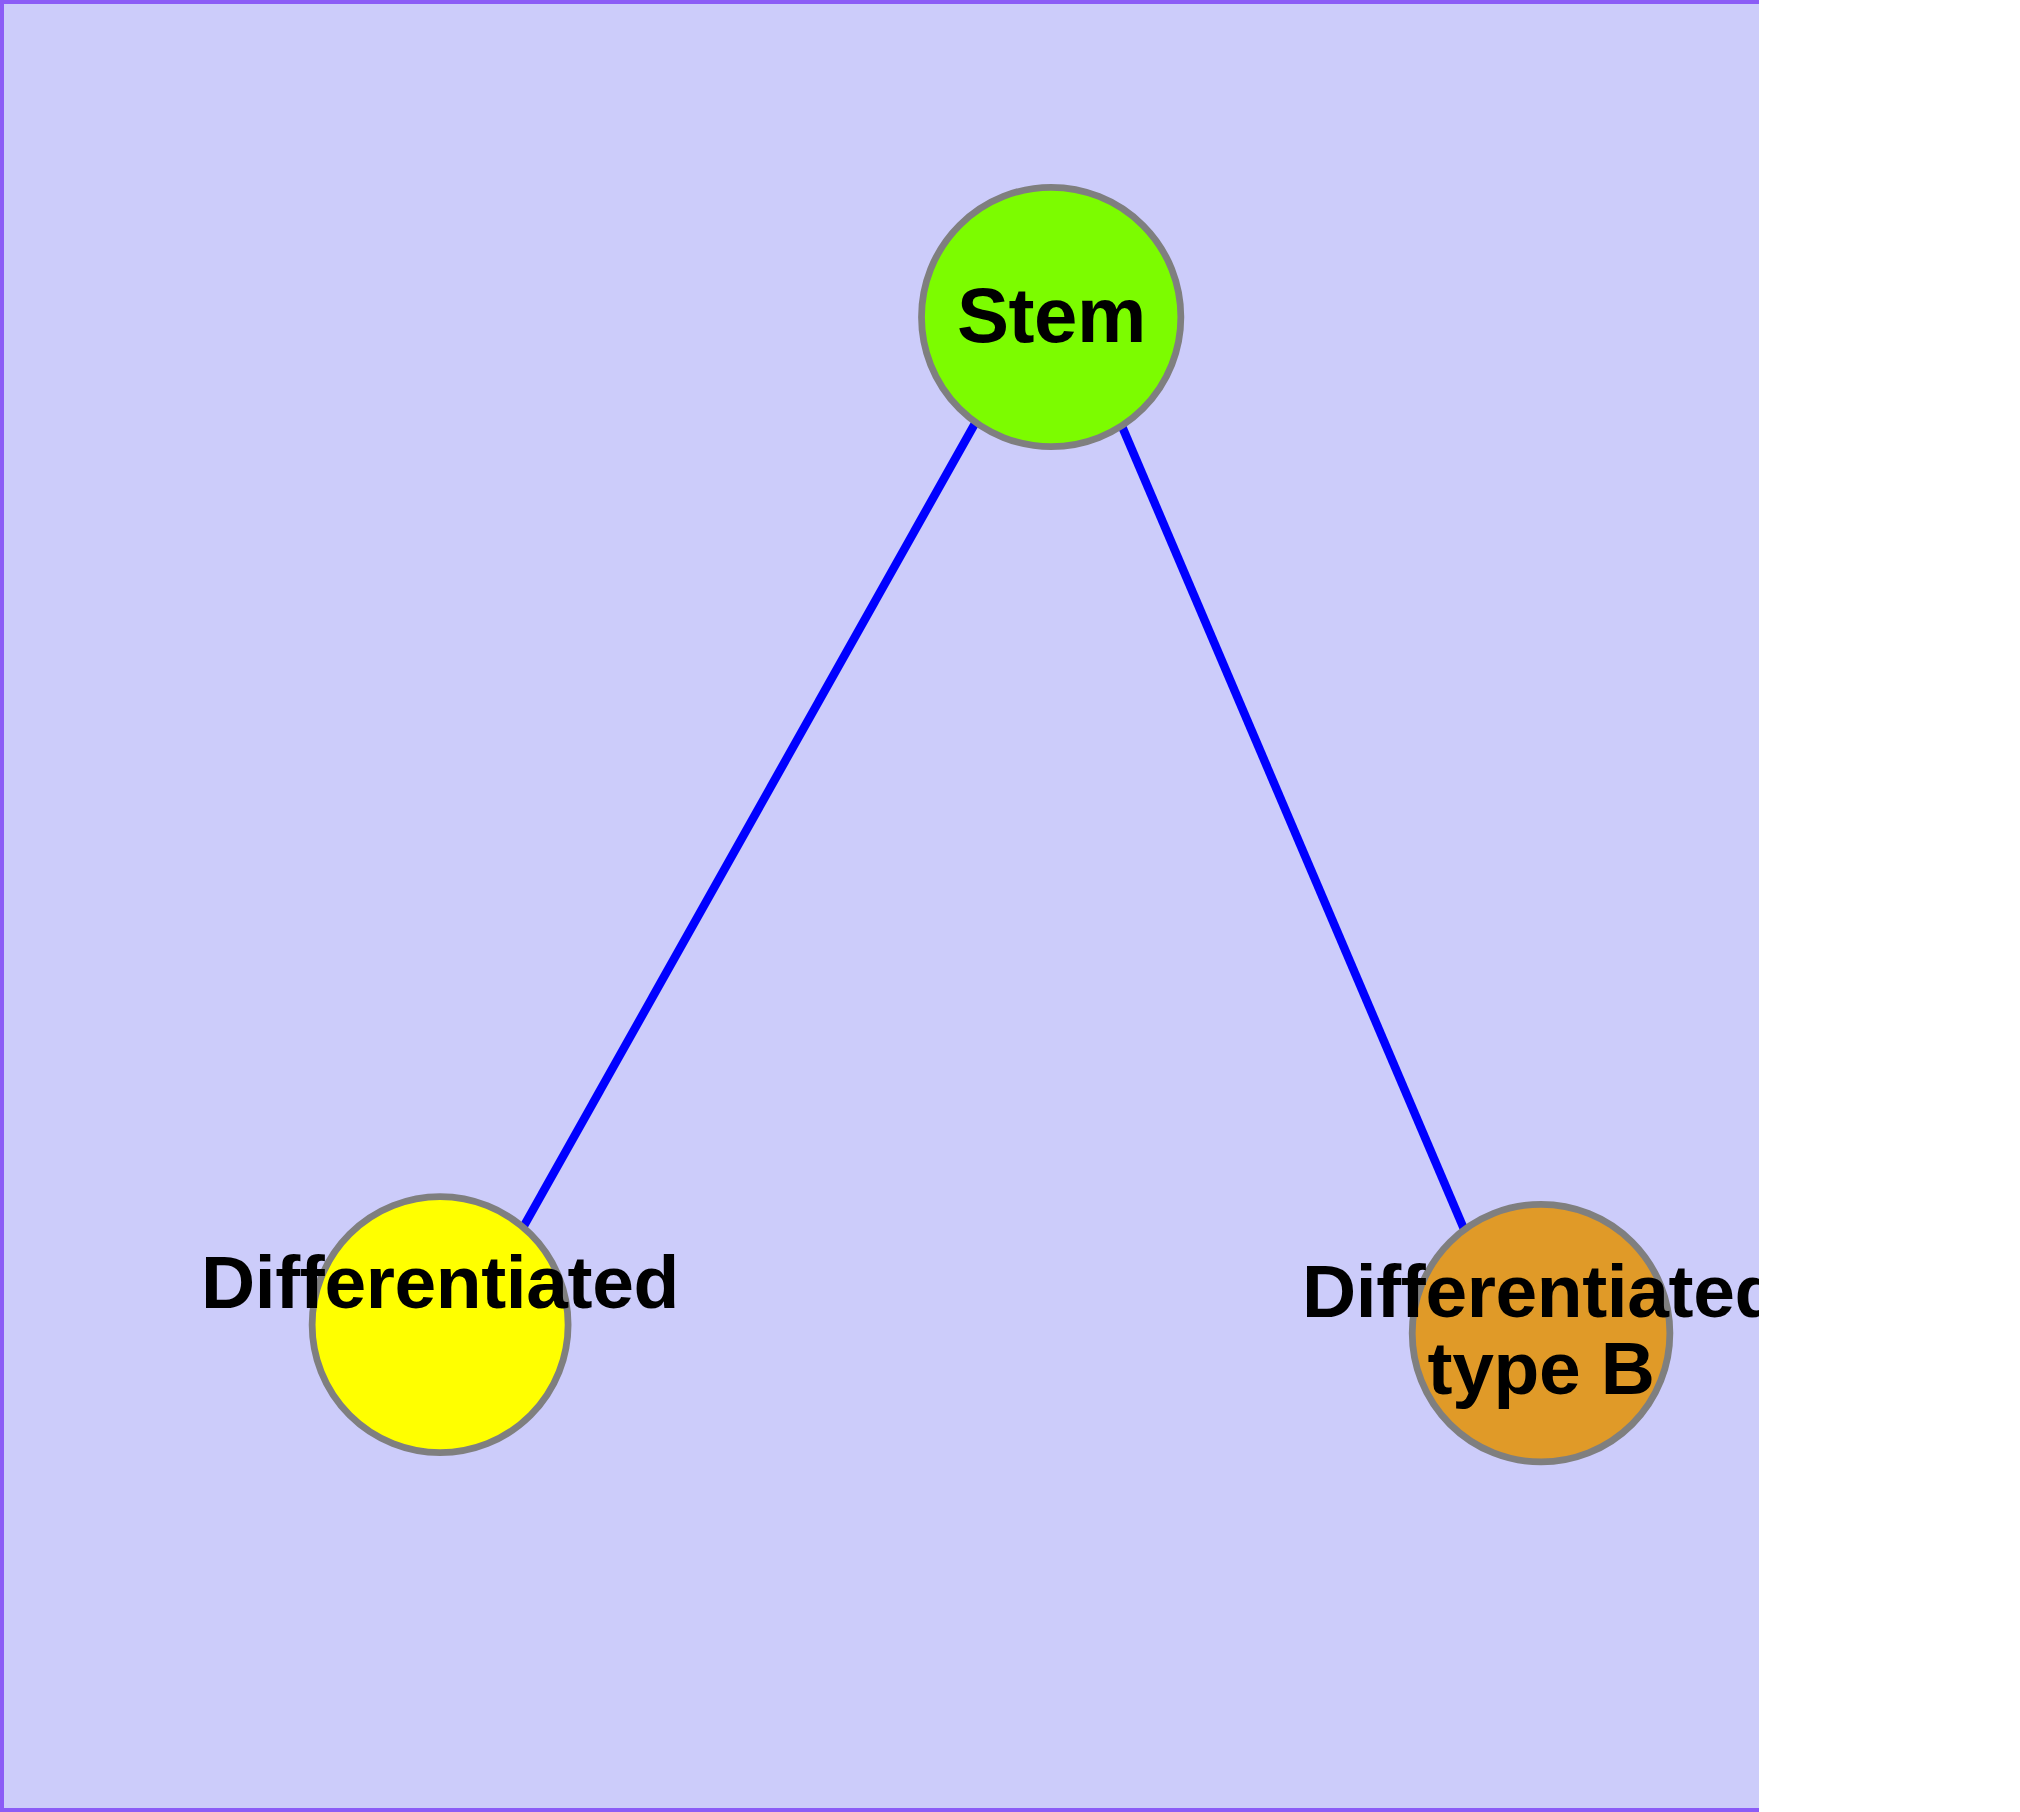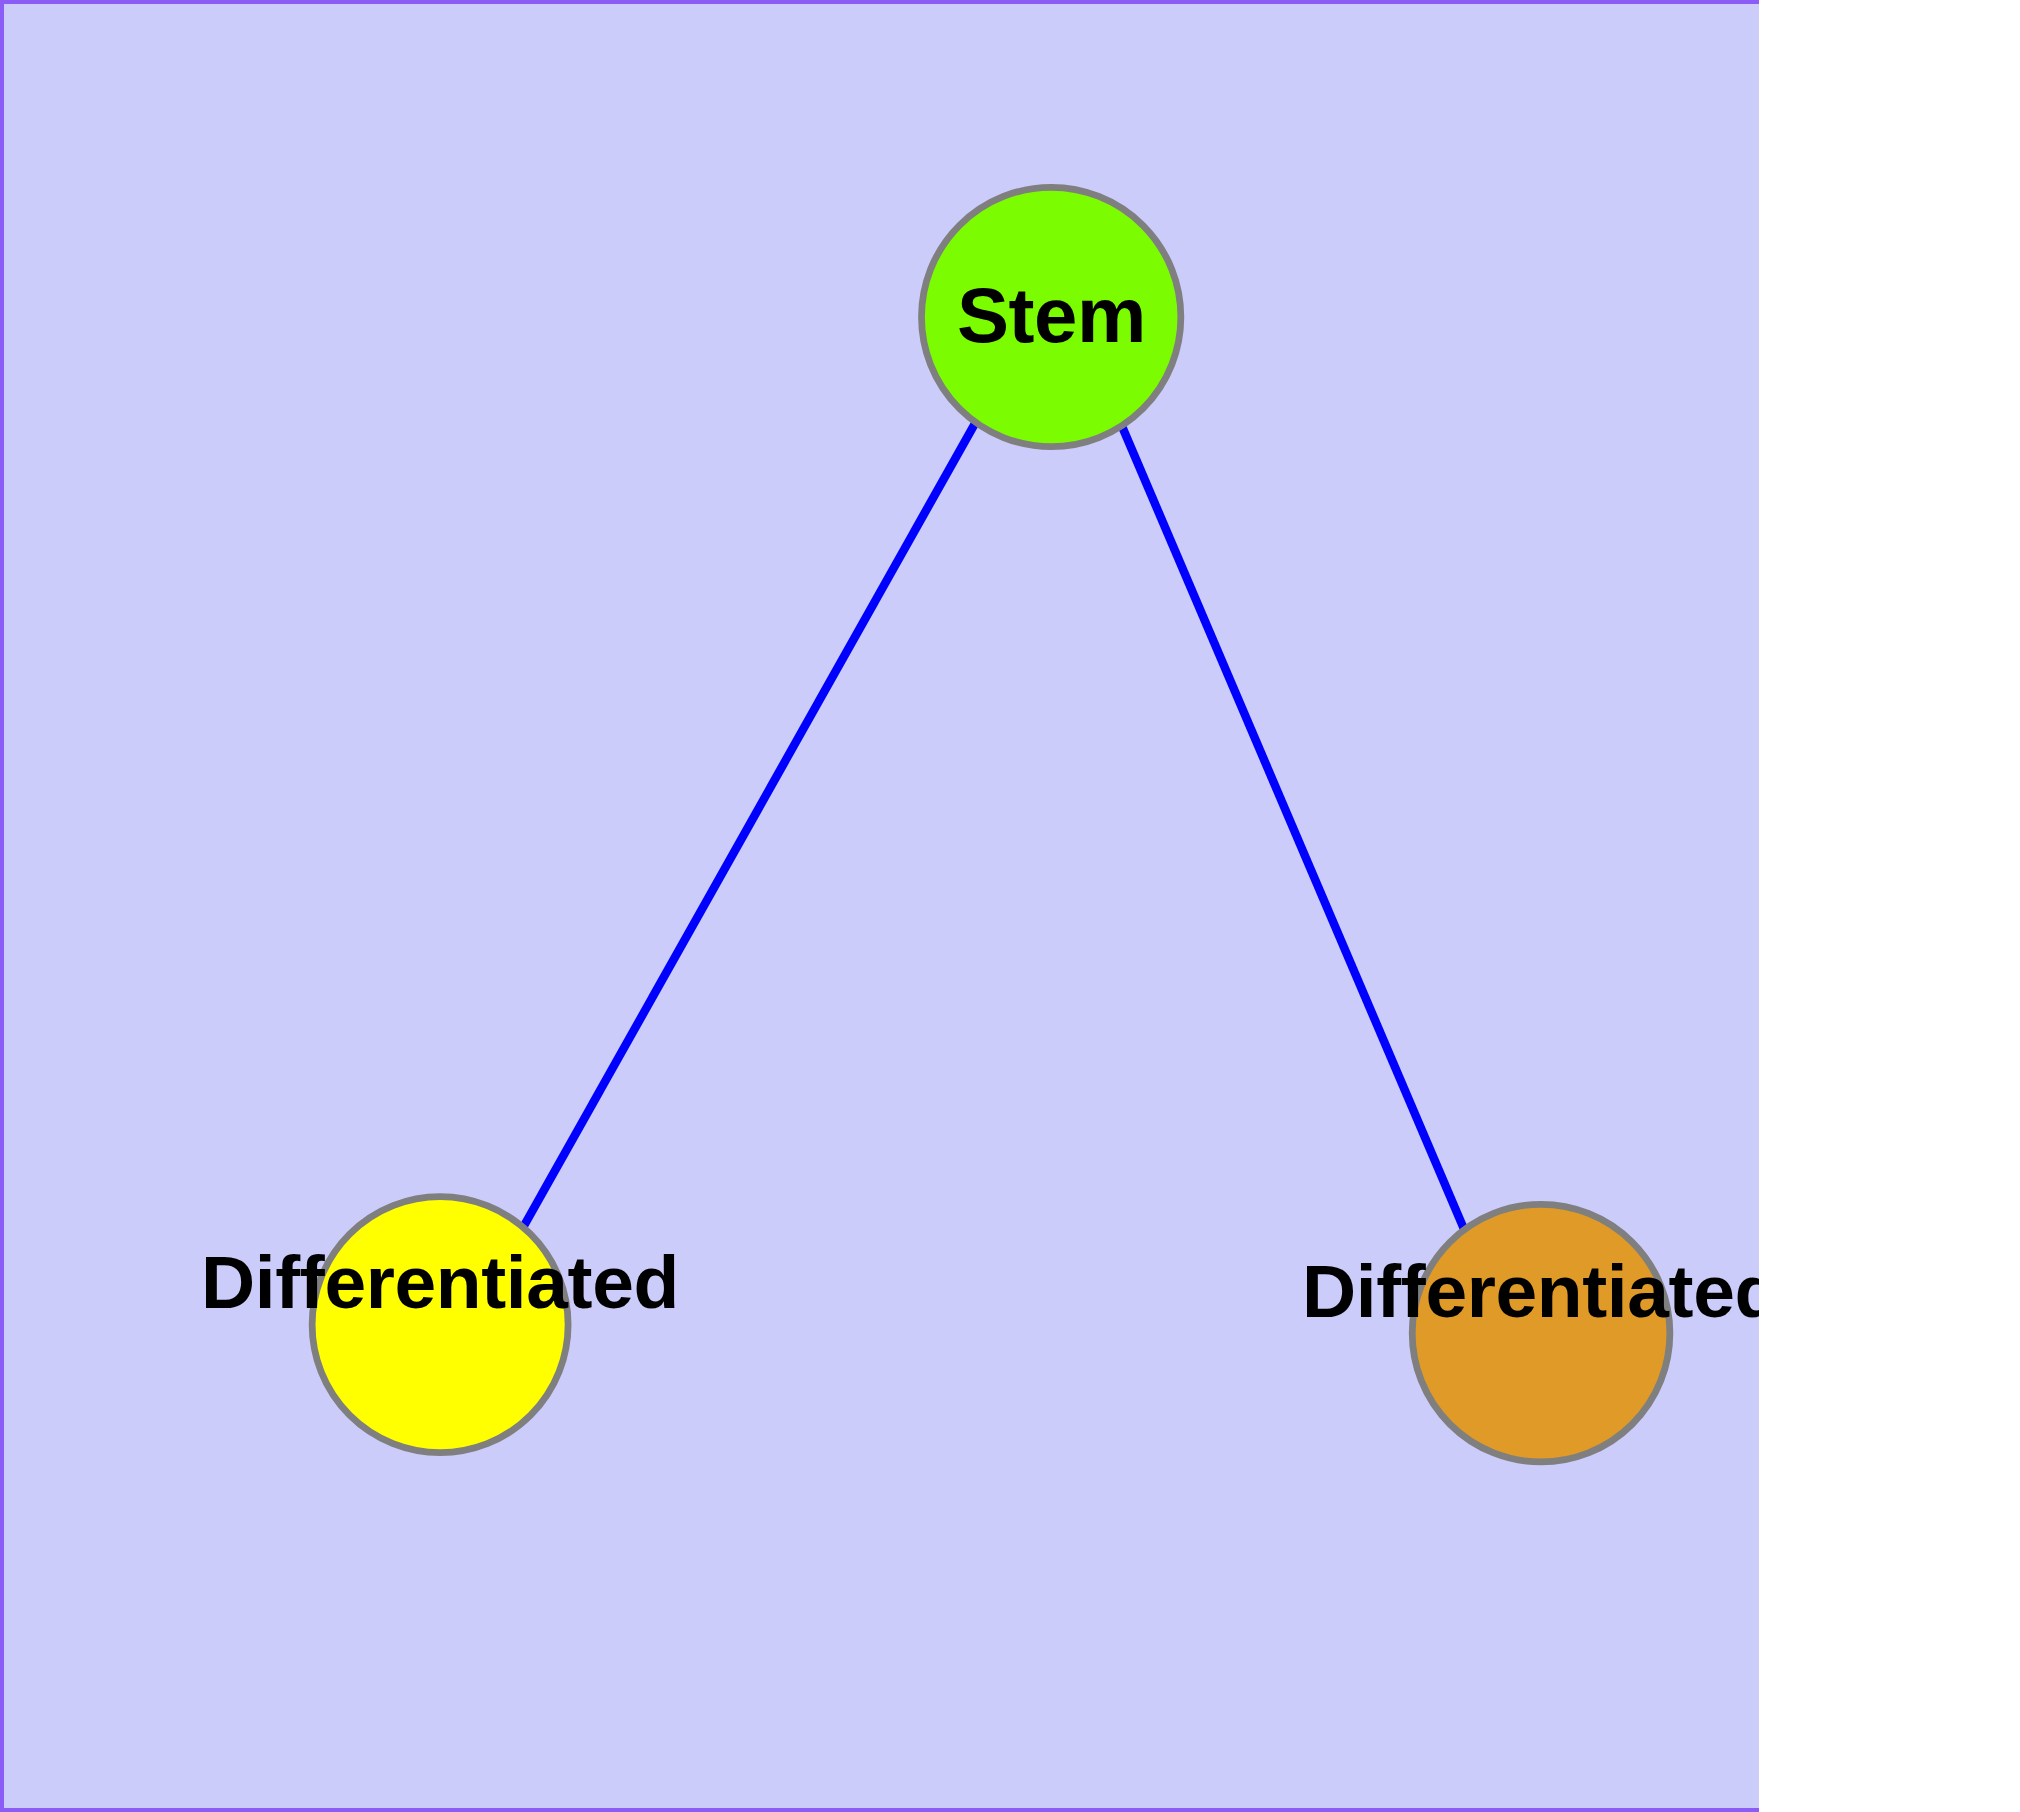--- a/index.html
+++ b/index.html
@@ -78,16 +78,16 @@
       <circle id="node-stem" fill="#7cfc00" stroke="#7f7f7f" stroke-width="8" cx="1240" cy="374" r="153"></circle>
       <circle id="node-diff-a" fill="#ffff00" stroke="#7f7f7f" stroke-width="8" cx="519" cy="1563" r="151"></circle>
       <circle id="node-diff-b" fill="#e09a28" stroke="#7f7f7f" stroke-width="8" cx="1818" cy="1573" r="152"></circle>
     </g>
   </svg>
 
   <div class="node-label" id="label-stem" style="color: rgb(0, 0, 0);"><span>Stem</span></div>
 
   <div class="node-label" id="label-diff-a" style="color: rgb(0, 0, 0);"><span>Differentiated</span><br></div>
 
-  <div class="node-label" id="label-diff-b" style="color: rgb(0, 0, 0);"><span>Differentiated</span><br></div>
+  <div class="node-label" id="label-diff-b" style="color: rgb(0, 0, 0);"><span>Differentiated</span><br><span>type B</span></div>
 
 </div>
 
 
 </body></html>

